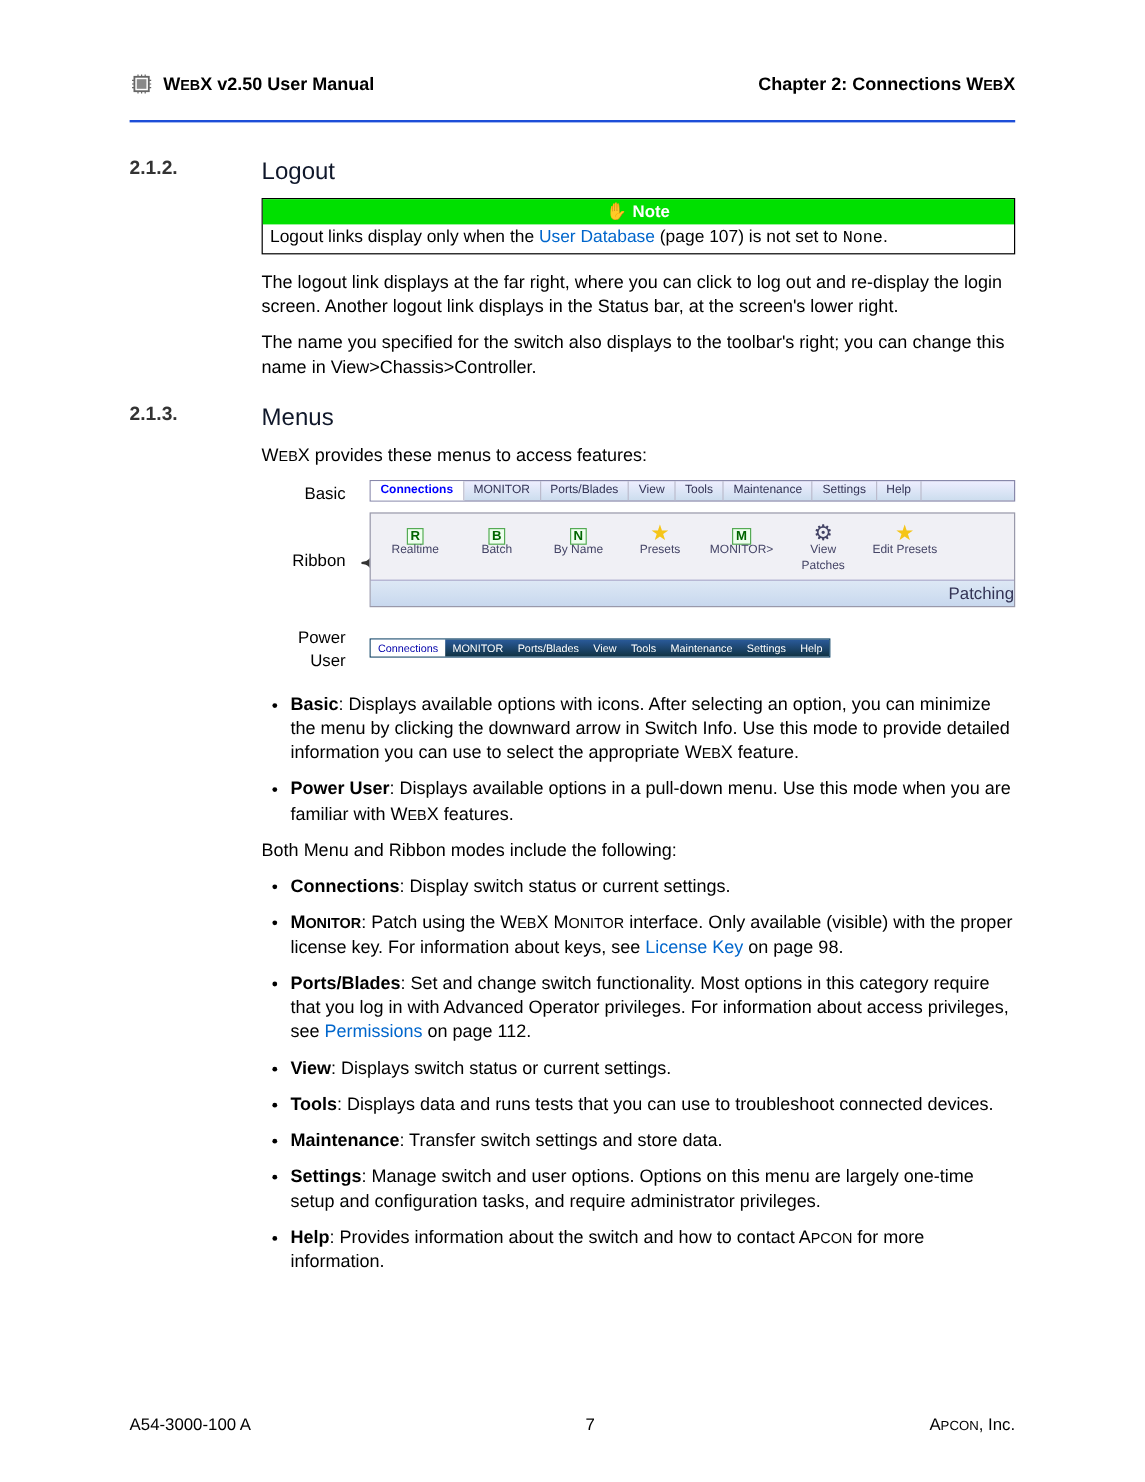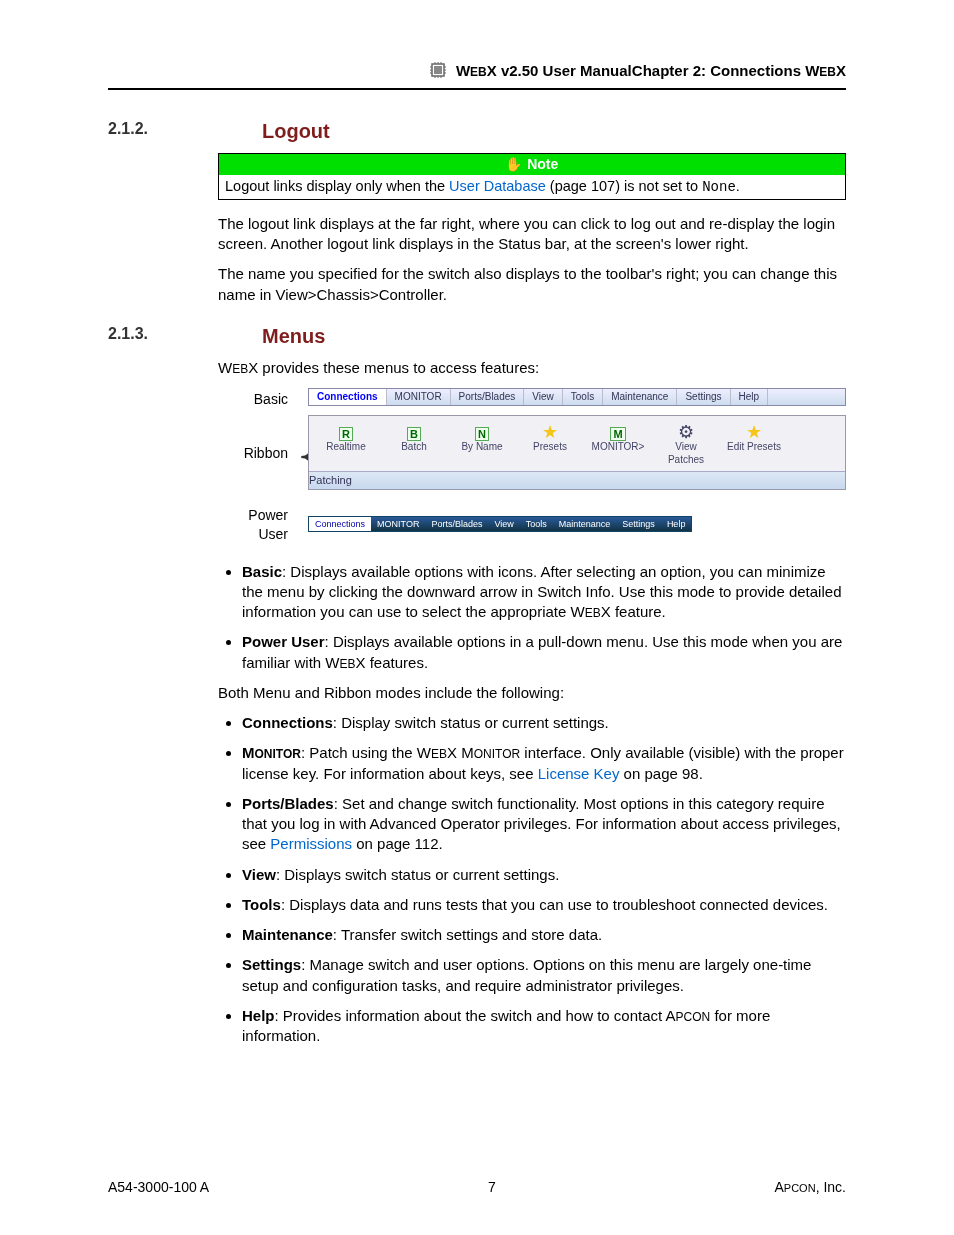--- a/index.html
+++ b/index.html
@@ -13,23 +13,23 @@
     width: 954px;
     min-height: 1235px;
     margin: 0 auto;
     padding: 60px 108px 40px 108px;
     box-sizing: border-box;
     position: relative;
   }
   .header-row {
     display: flex;
     align-items: center;
-    justify-content: flex-end;
-    border-bottom: 2px solid #000000;
-    padding-bottom: 8px;
+    justify-content: space-between;
+    border-bottom: 2px solid #1d4ed8;
+    padding-bottom: 20px;
     margin-bottom: 30px;
   }
   .header-left {
     display: flex;
     align-items: center;
     gap: 8px;
   }
   .chip-icon {
     width: 20px; height: 20px;
     display: inline-block;
@@ -44,24 +44,23 @@
   .sec-num {
     font-family: Arial, sans-serif;
     font-weight: bold;
     font-size: 16px;
     color: #333;
     width: 90px;
     flex-shrink: 0;
   }
   .sec-title {
     font-family: Arial, sans-serif;
-    font-weight: bold;
+    font-weight: normal;
     font-size: 20px;
-    color: #7f1d1d;
-    margin-left: 44px;
+    color: #0f172a;
   }
   .content {
     margin-left: 110px;
     line-height: 1.35;
   }
   .note-box {
     border: 1px solid #000;
     margin: 10px 0 14px 0;
   }
   .note-title {
@@ -104,21 +103,21 @@
   .basic-tab.active { color:#00f; font-weight:bold; background:#fff; }
   .ribbon-box {
     flex:1;
     border:1px solid #99a;
     background:#f0f0f5;
     padding:4px 0 0 0;
   }
   .ribbon-items { display:flex; gap:14px; padding:0 10px 4px 10px; }
   .ritem { text-align:center; font-size:10px; color:#446; width:54px; }
   .ritem .ico { font-size:18px; display:block; height:20px; }
-  .patching-bar { border-top:1px solid #aac; background:linear-gradient(#dde8f5,#c8d8ee); text-align:left; font-size:11px; padding:1px 0; color:#335; }
+  .patching-bar { border-top:1px solid #aac; background:linear-gradient(#dde8f5,#c8d8ee); text-align:right; font-size:14px; padding:1px 0; color:#335; }
   .power-bar {
     border:1px solid #146;
     background: linear-gradient(#2a5a9a, #134);
     display:flex;
     font-size:9px;
     color:#fff;
     flex:0 0 auto;
   }
   .power-tab { padding:1px 6px; }
   .power-tab.active { background:#fff; color:#00a; }

